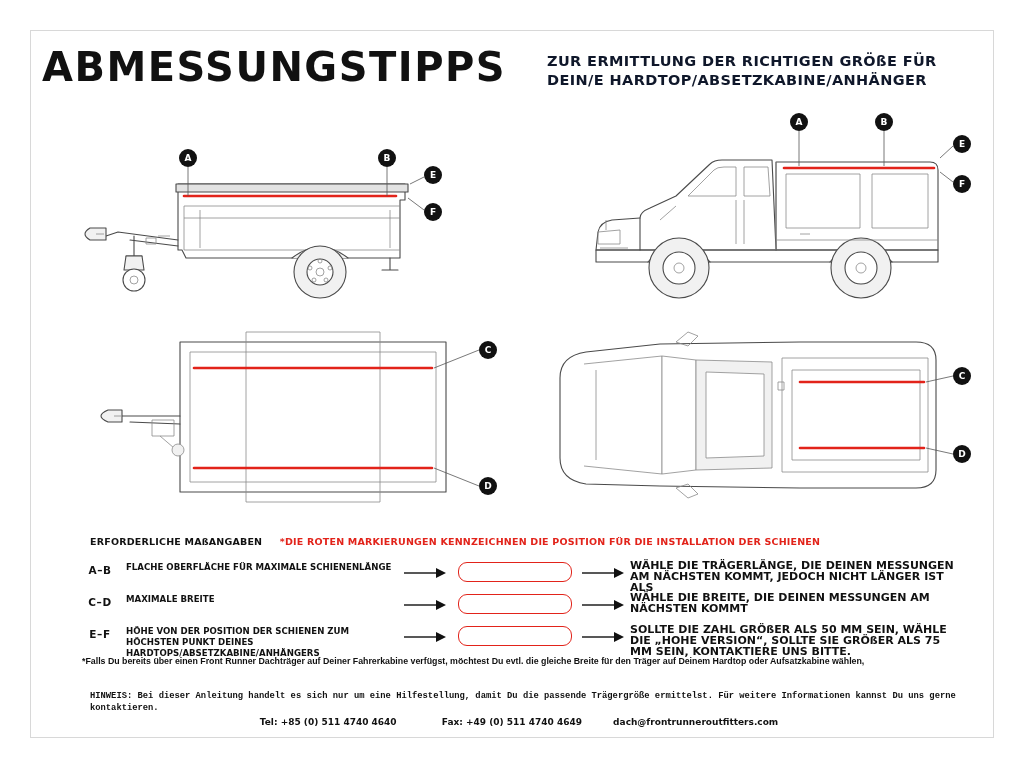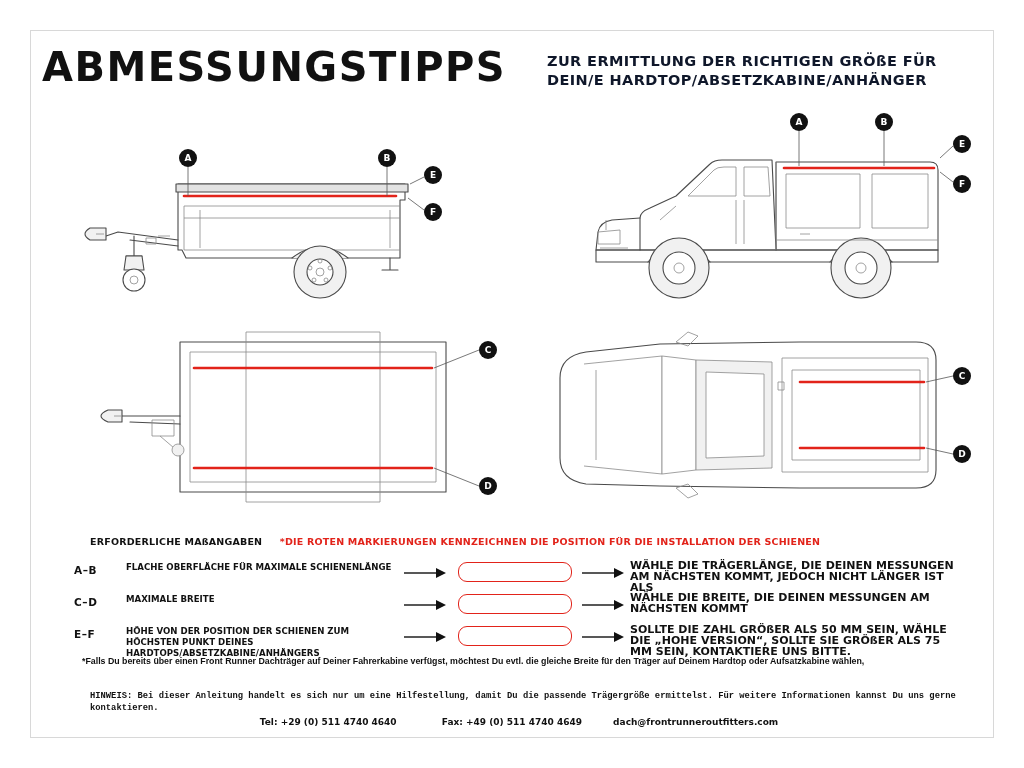--- a/index.html
+++ b/index.html
@@ -37,21 +37,21 @@
     position:absolute;left:74px;top:536px;width:880px;
     font-family:"DejaVu Sans",sans-serif;font-weight:bold;font-size:9.5px;letter-spacing:.2px;
   }
   .legend .l1{color:#111;display:inline-block;padding-left:16px;}
   .legend .l2{color:#e2231a;display:inline-block;margin-left:14px;}
 
   .rows{position:absolute;left:74px;top:560px;width:880px;}
   .row{position:relative;height:32px;}
   .row .code{
     position:absolute;left:0;top:4px;width:52px;
-    font-family:"DejaVu Sans",sans-serif;font-weight:bold;font-size:10.5px;letter-spacing:.6px;color:#111;
+    font-family:"DejaVu Sans",sans-serif;font-weight:bold;font-size:10.5px;letter-spacing:.6px;color:#111;text-align:center;
   }
   .row .desc{
     position:absolute;left:52px;top:2px;width:268px;
     font-family:"DejaVu Sans",sans-serif;font-weight:bold;font-size:8.6px;line-height:11px;color:#111;
   }
   .row .arrow1{position:absolute;left:330px;top:8px;width:42px;height:10px;}
   .row .field{
     position:absolute;left:384px;top:2px;width:112px;height:18px;
     border:1.4px solid #e2231a;border-radius:9px;background:#fff;
   }
@@ -327,17 +327,17 @@
     </div>
 
   </div>
 
   <div class="note1">
     <span>*Falls Du bereits über einen Front Runner Dachträger auf Deiner Fahrerkabine verfügst, möchtest Du evtl. die gleiche Breite für den Träger auf Deinem Hardtop oder Aufsatzkabine wählen,</span>
   </div>
   <div class="note2">HINWEIS: Bei dieser Anleitung handelt es sich nur um eine Hilfestellung, damit Du die passende Trägergröße ermittelst. Für weitere Informationen kannst Du uns gerne kontaktieren.</div>
 
   <div class="contact">
-    <span class="c1">Tel: +29 (0) 511 4740 4640</span>
+    <span class="c1">Tel: +85 (0) 511 4740 4640</span>
     <span class="c2">Fax: +49 (0) 511 4740 4649</span>
     <span class="c3">dach@frontrunneroutfitters.com</span>
   </div>
 </div>
 
 </body></html>

